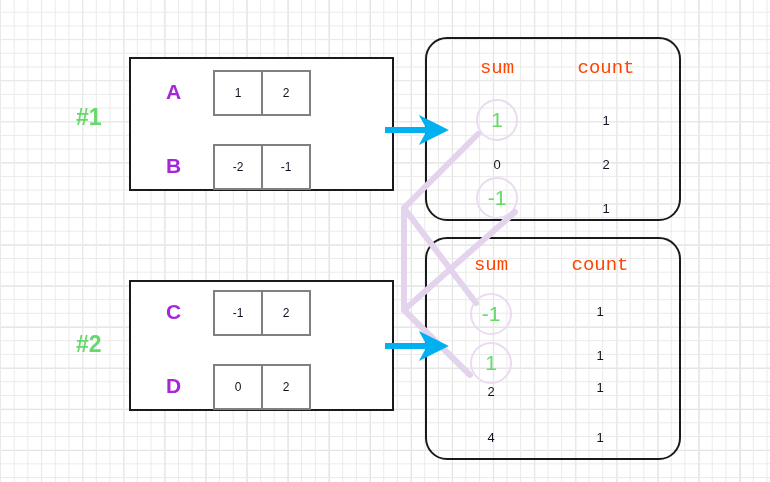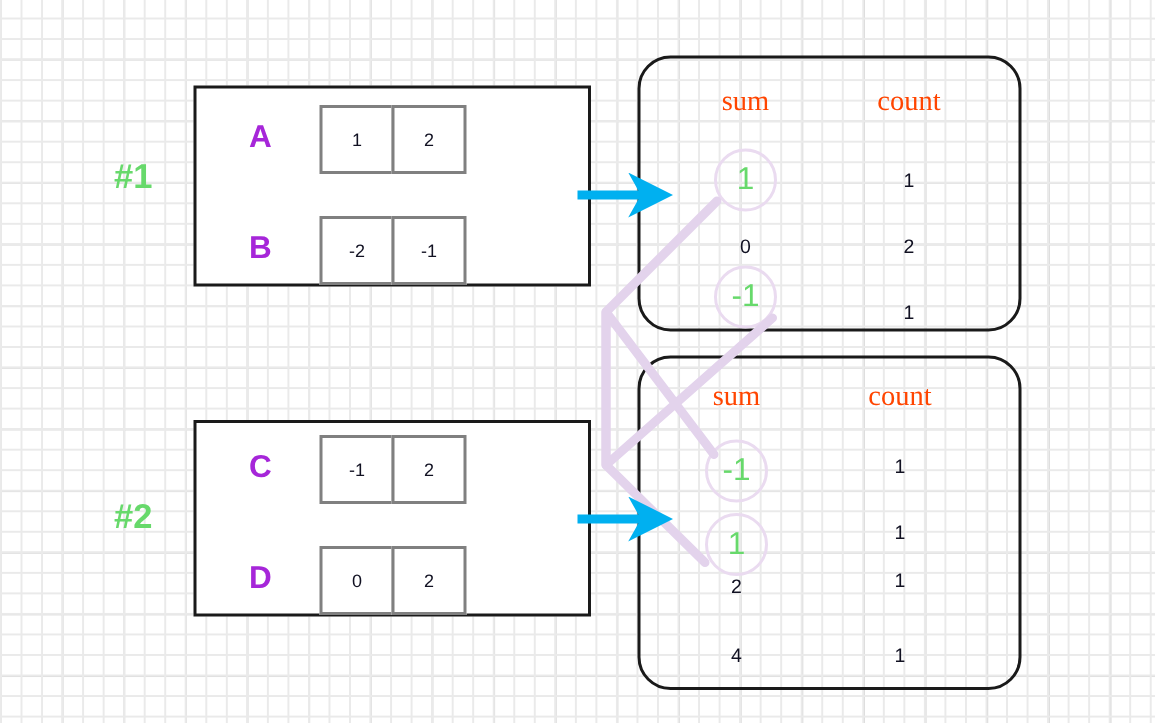--- a/index.html
+++ b/index.html
@@ -77,21 +77,21 @@
   .agg-panel {
     position: absolute;
     border: 2px solid #1a1a1a;
     border-radius: 22px;
     background: transparent;
     box-sizing: border-box;
   }
 
   .col-head {
     position: absolute;
-    font-family: Liberation Serif, serif;
+    font-family: Liberation Mono, monospace;
     font-size: 19px;
     color: #ff4500;
     transform: translateX(-50%);
     white-space: nowrap;
   }
 
   .val {
     position: absolute;
     font-family: "Liberation Sans", sans-serif;
     font-size: 13px;

